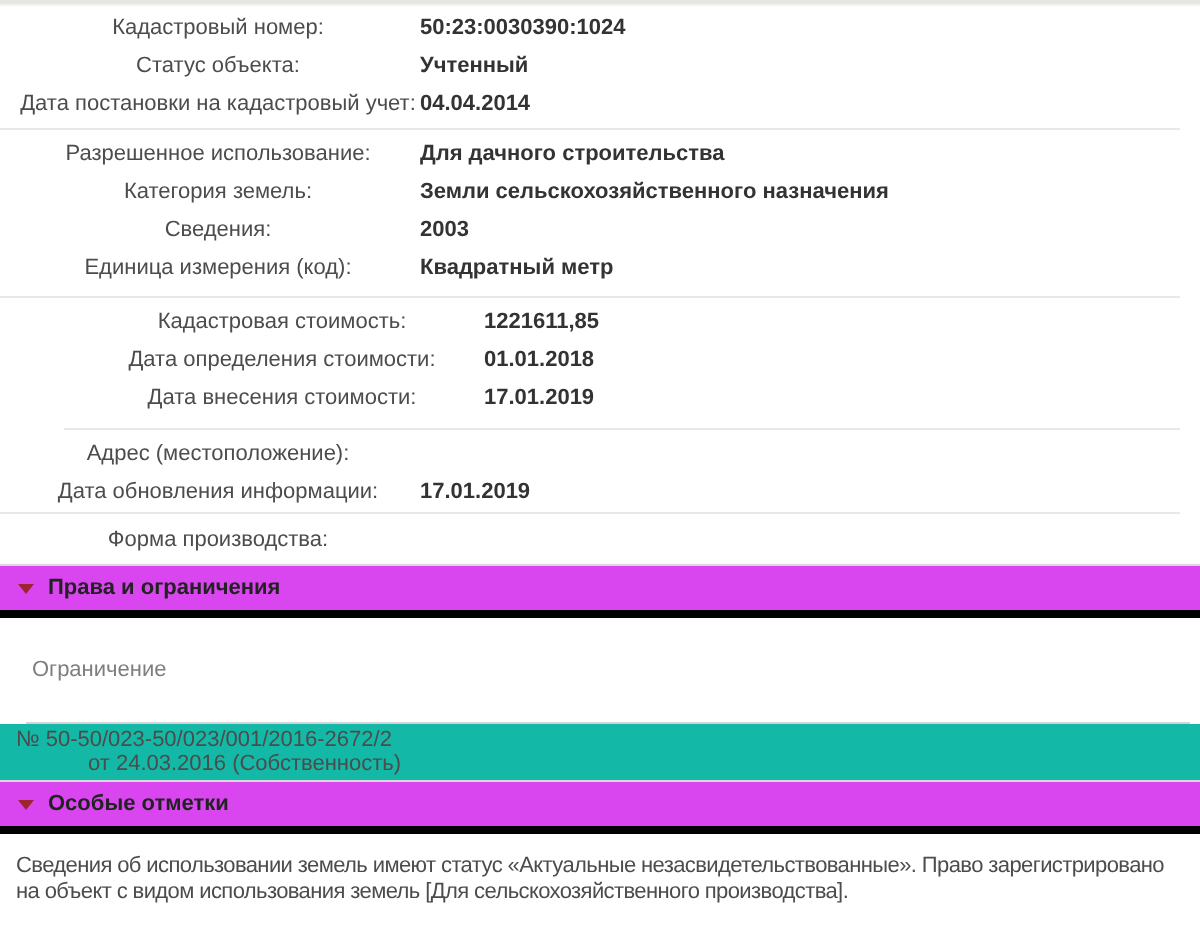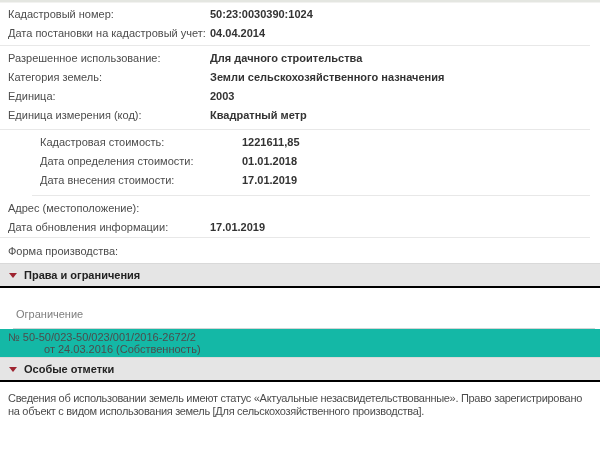--- a/index.html
+++ b/index.html
@@ -3,86 +3,90 @@
 <meta charset="utf-8">
 <style>
   html,body{margin:0;padding:0;background:#fff;}
   .page{
     width:600px;height:469px;box-sizing:border-box;position:relative;
     background:#ffffff;overflow:hidden;
     font-family:"Liberation Sans","DejaVu Sans",sans-serif;
     font-size:11px;color:#4c4c4c;
   }
   .top-strip{height:2px;background:#e4e6e1;border-bottom:1px solid #f2f2f0;}
-  .group{border-bottom:1px solid #e8e8e8;margin-right:10px;padding:2px 0;}
+  .group{border-bottom:1px solid #e8e8e8;margin-right:10px;padding:2px 0;text-align:center;}
   .group.g1{padding-top:2px;padding-bottom:2px;}
   .group.g2{padding-top:3px;padding-bottom:4px;}
   .group.g3{padding-top:3px;padding-bottom:5px;margin-left:32px;}
   .group.g4{padding-top:3px;padding-bottom:0;}
   .group.g5{border-bottom:none;padding-top:4px;padding-bottom:2px;margin-right:0;}
   .row{display:flex;align-items:flex-start;padding:3px 8px;line-height:13px;}
   .row .label{width:202px;flex:none;color:#4c4c4c;}
   .row .value{font-weight:bold;color:#333333;max-width:385px;}
   .row .value.address{letter-spacing:-0.2px;line-height:14px;max-width:384px;}
   .section-bar{
-    border-top:1px solid #d9d9d9;border-bottom:2px solid #000000;
-    background:#e5e5e5;height:22px;line-height:22px;
+    border-top:1px solid #d9d9d9;border-bottom:4px solid #000000;
+    background:#d946ef;height:22px;line-height:22px;
     display:flex;align-items:center;cursor:pointer;
   }
   .tri{
     width:0;height:0;margin:0 7px 0 9px;
     border-left:4px solid transparent;border-right:4px solid transparent;
     border-top:5px solid #9e2430;
   }
   .section-title{font-weight:bold;color:#222222;}
   .rights-header{display:flex;padding:20px 5px 0 5px;}
   .rights-header .col1{
     width:203px;flex:none;border-bottom:1px solid #9c9c9c;
     color:#7e7e7e;padding:0 0 7px 3px;line-height:13px;
   }
   .rights-header .colgap{width:8px;flex:none;}
   .rights-header .col2{
     flex:1;border-bottom:1px solid #d4d4d4;
-    color:#7e7e7e;padding:0 0 7px 3px;line-height:13px;
+    color:#7e7e7e;padding:0 0 19px 3px;line-height:13px;
   }
   .rights-row{background:#14b8a6;padding:2px 8px;line-height:12px;color:#4c4c4c;}
   .rights-row .line2{padding-left:4px;margin-left:32px;}
   .notes-text{
     padding:10px 8px 0 8px;line-height:13px;color:#4c4c4c;
     letter-spacing:-0.3px;max-width:584px;
   }
 </style>
 </head>
 <body>
 
 <div class="page">
   <div class="top-strip"></div>
 
   <div class="group g1">
     <div class="row">
       <div class="label">Кадастровый номер:</div>
       <div class="value">50:23:0030390:1024</div>
     </div>
     <div class="row">
+      <div class="label">Статус объекта:</div>
+      <div class="value">Учтенный</div>
+    </div>
+    <div class="row">
       <div class="label">Дата постановки на кадастровый учет:</div>
       <div class="value">04.04.2014</div>
     </div>
   </div>
 
   <div class="group g2">
     <div class="row">
       <div class="label">Разрешенное использование:</div>
       <div class="value">Для дачного строительства</div>
     </div>
     <div class="row">
       <div class="label">Категория земель:</div>
       <div class="value">Земли сельскохозяйственного назначения</div>
     </div>
     <div class="row">
-      <div class="label">Единица:</div>
+      <div class="label">Сведения:</div>
       <div class="value">2003</div>
     </div>
     <div class="row">
       <div class="label">Единица измерения (код):</div>
       <div class="value">Квадратный метр</div>
     </div>
   </div>
 
   <div class="group g3">
     <div class="row">

